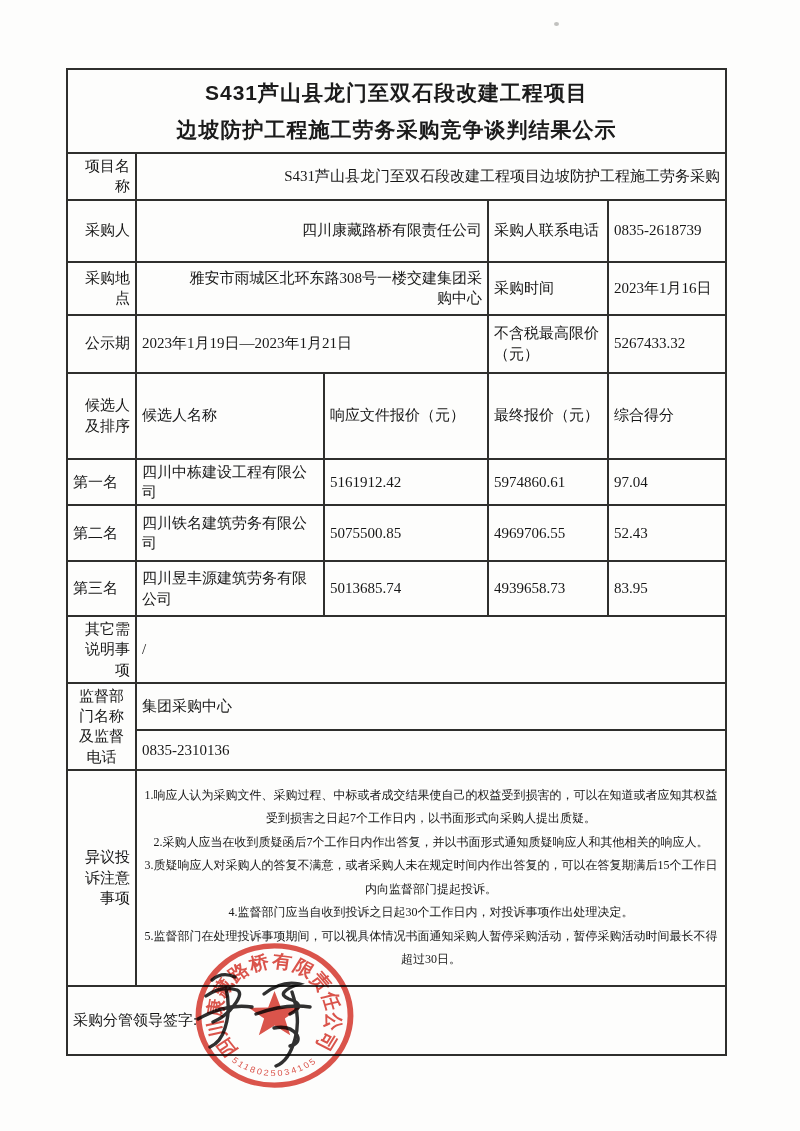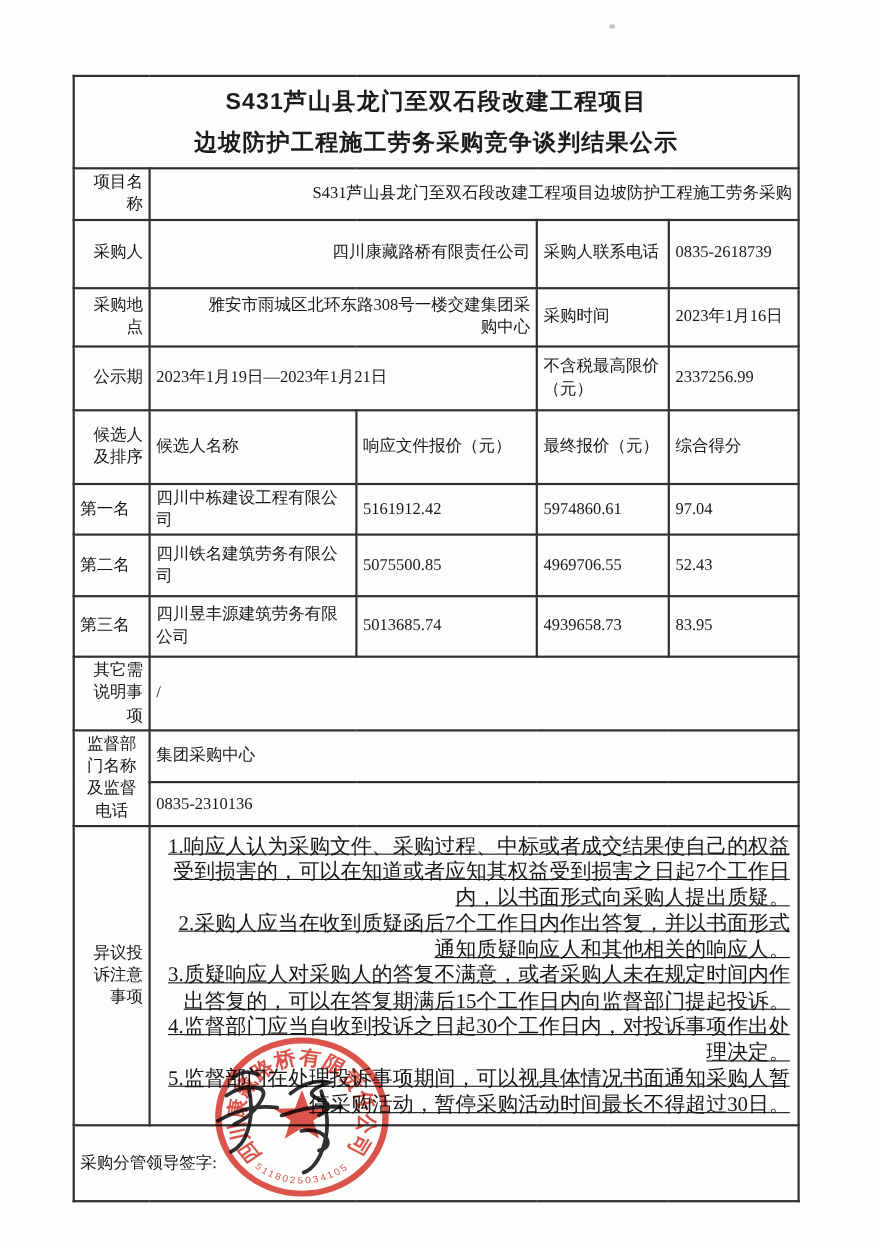--- a/index.html
+++ b/index.html
@@ -34,21 +34,21 @@
     font-size:21px;
     line-height:37px;
     letter-spacing:1px;
     color:#1b1b1b;
   }
   .lab{ text-align:right; }
   .lab-c{ text-align:center; }
   .cc{ text-align:left; }
   .lc{ text-align:right;padding-left:44px; }
   .notes-cell{ padding:6px 7px; vertical-align:middle; }
-  .notes-cell .note-line{ font-size:19px; line-height:23.5px; text-align:right;text-decoration:underline; }
+  .notes-cell .note-line{ font-size:12px; line-height:23.5px; text-align:center; }
   .sig-cell{ text-align:left; padding-left:5px; }
   
   .seal{
     position:absolute; left:191px; top:939px; width:167px; height:153px;
     mix-blend-mode:multiply; opacity:.92;
   }
   .seal text{
     font-family:"Liberation Sans","DejaVu Sans",sans-serif;
     font-weight:700;
   }
@@ -100,24 +100,24 @@
         <td class="lab">采购地点</td>
         <td colspan="2" class="lc">雅安市雨城区北环东路308号一楼交建集团采购中心</td>
         <td class="cc">采购时间</td>
         <td class="cc">2023年1月16日</td>
       </tr>
 
       <tr style="height:58px">
         <td class="lab">公示期</td>
         <td colspan="2" class="cc">2023年1月19日—2023年1月21日</td>
         <td class="cc">不含税最高限价（元）</td>
-        <td class="cc">2337256.99</td>
-      </tr>
-
-      <tr style="height:67px">
+        <td class="cc">5267433.32</td>
+      </tr>
+
+      <tr style="height:86px">
         <td class="lab">候选人及排序</td>
         <td class="cc">候选人名称</td>
         <td class="cc">响应文件报价（元）</td>
         <td class="cc">最终报价（元）</td>
         <td class="cc">综合得分</td>
       </tr>
 
       <tr style="height:45px">
         <td class="cc">第一名</td>
         <td class="cc">四川中栋建设工程有限公司</td>

